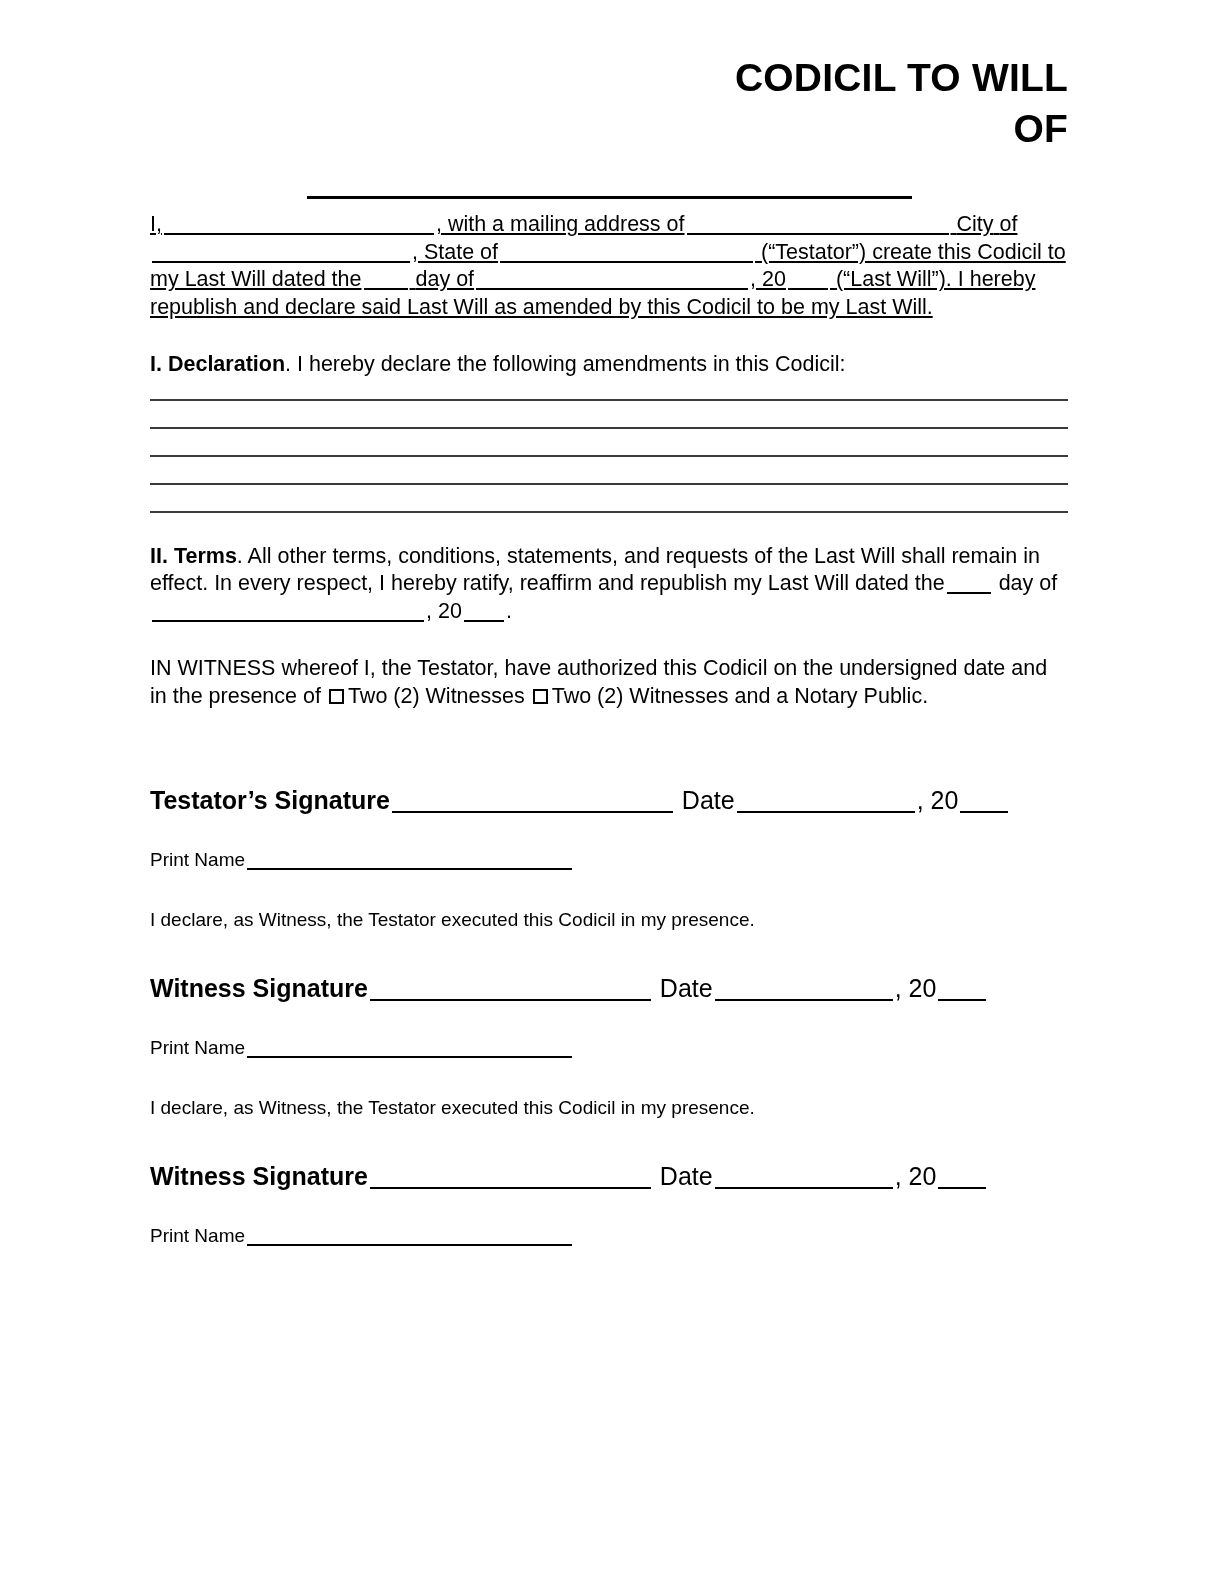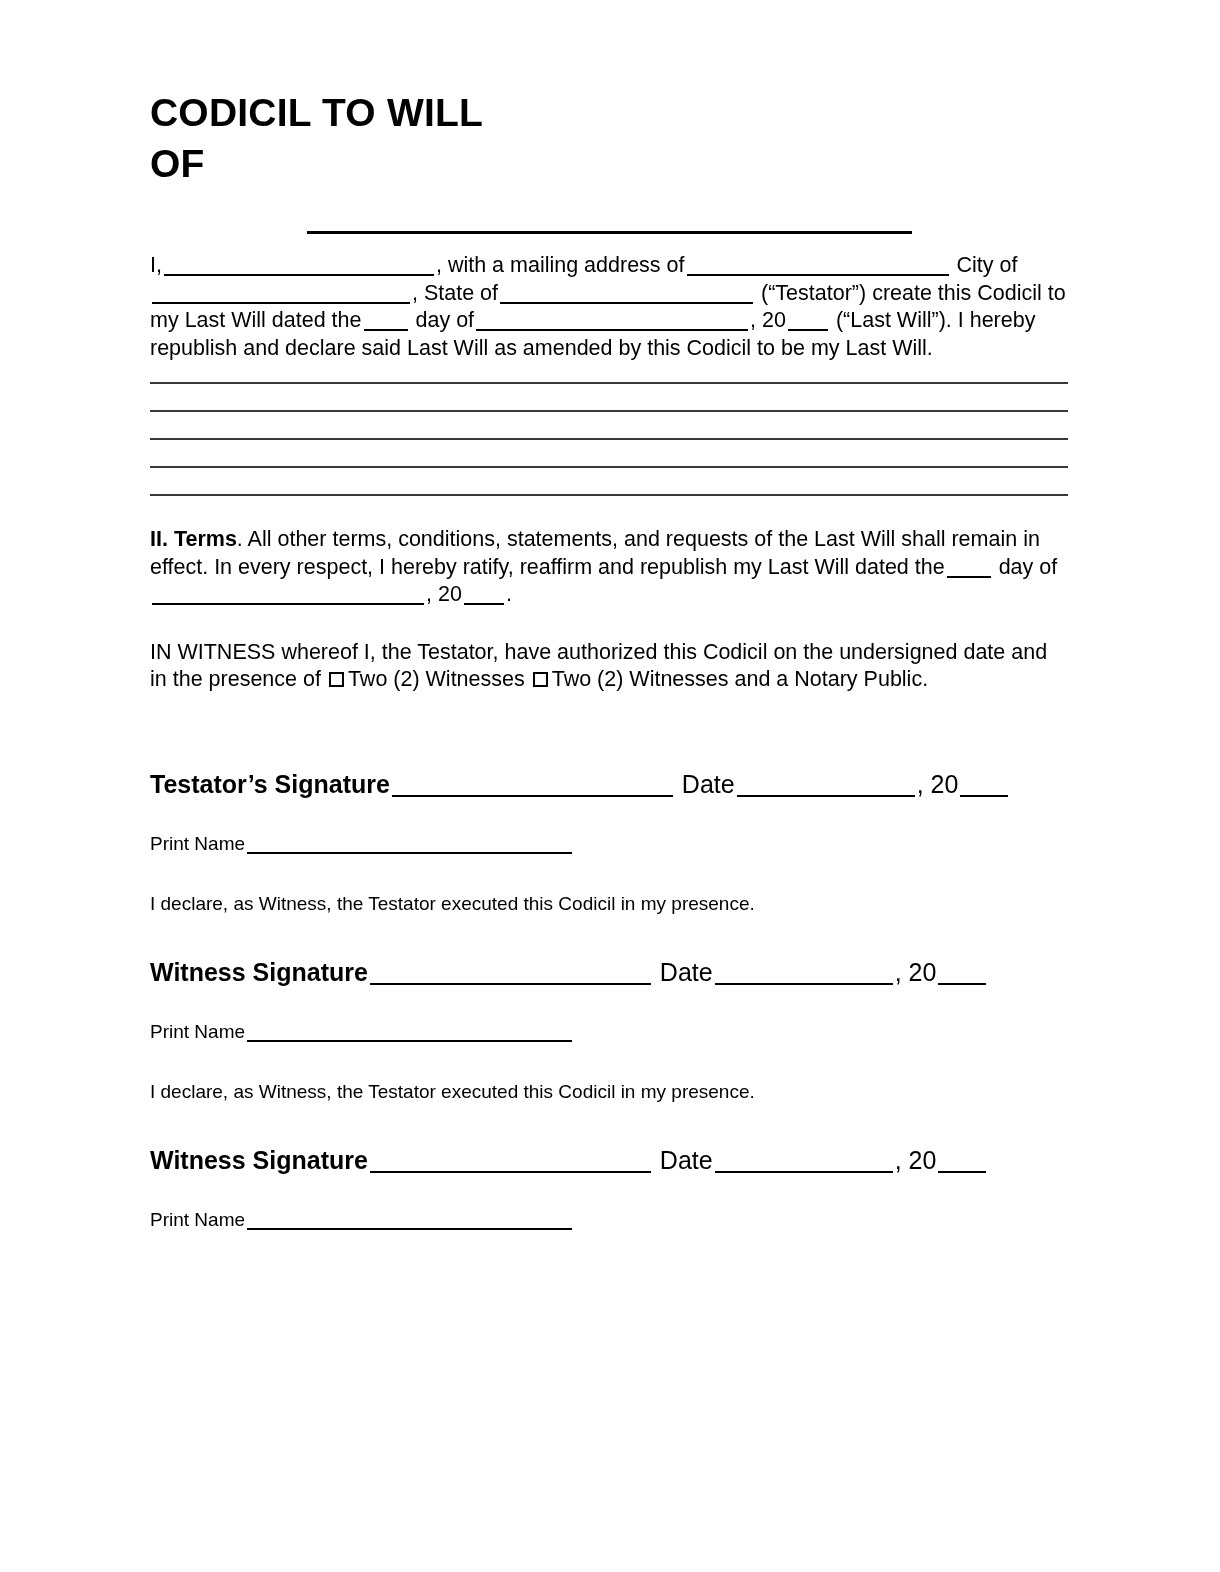--- a/index.html
+++ b/index.html
@@ -26,27 +26,27 @@
 
   .content {
     position: absolute;
     left: 150px;
     top: 0;
     width: 918px;
   }
 
   
   .doc-title {
-    text-align: left;
+    text-align: right;
     font-size: 39px;
     font-weight: bold;
     line-height: 51px;
     letter-spacing: 0.2px;
     margin: 0;
-    padding-top: 87px;
+    padding-top: 52px;
     width: 918px;
   }
   .doc-title .title-line {
     display: block;
   }
 
   .name-rule-wrap {
     width: 918px;
     padding-top: 42px;
     display: flex;
@@ -60,21 +60,21 @@
 
   
   .para {
     font-size: 21.5px;
     line-height: 27.5px;
     text-align: left;
     margin: 0;
     width: 918px;
   }
 
-  .para.intro { padding-top: 18px; }
+  .para.intro { padding-top: 12px; text-decoration: underline; }
   .para.sec { padding-top: 30px; }
   .para.witness-stmt { padding-top: 30px; }
 
   .b { font-weight: bold; }
 
   
   .blank {
     display: inline-block;
     border-bottom: 2px solid #000;
     vertical-align: -4px;
@@ -150,20 +150,21 @@
       <span class="title-line">OF</span>
     </h1>
 
     <div class="name-rule-wrap">
       <div class="name-rule"></div>
     </div>
 
     <p class="para intro"><span>I,</span><span class="blank w-name"></span><span>, with a mailing address of</span><span class="blank w-addr"></span> <span>City</span>
       <span>of</span><span class="blank w-city"></span><span>, State of</span><span class="blank w-state"></span> <span>(“Testator”) create this Codicil to my Last Will dated the</span><span class="blank w-day"></span> <span>day of</span><span class="blank w-month"></span><span>, 20</span><span class="blank w-yy"></span> <span>(“Last Will”). I hereby republish and declare said Last Will as amended by this Codicil to be my Last Will.</span></p>
 
+    <p class="para sec"><span class="b">I.</span> <span class="b">Declaration</span><span>. I hereby declare the following amendments in this Codicil:</span></p>
 
     <div class="rules">
       <div class="rule-line"></div>
       <div class="rule-line"></div>
       <div class="rule-line"></div>
       <div class="rule-line"></div>
       <div class="rule-line"></div>
     </div>
 
     <p class="para sec"><span class="b">II.</span> <span class="b">Terms</span><span>. All other terms, conditions, statements, and requests of the Last Will shall remain in effect. In every respect, I hereby ratify, reaffirm and republish my Last Will dated the</span><span class="blank w-day"></span> <span>day of</span><span class="blank w-month"></span><span>, 20</span><span class="blank w-yy"></span><span>.</span></p>

